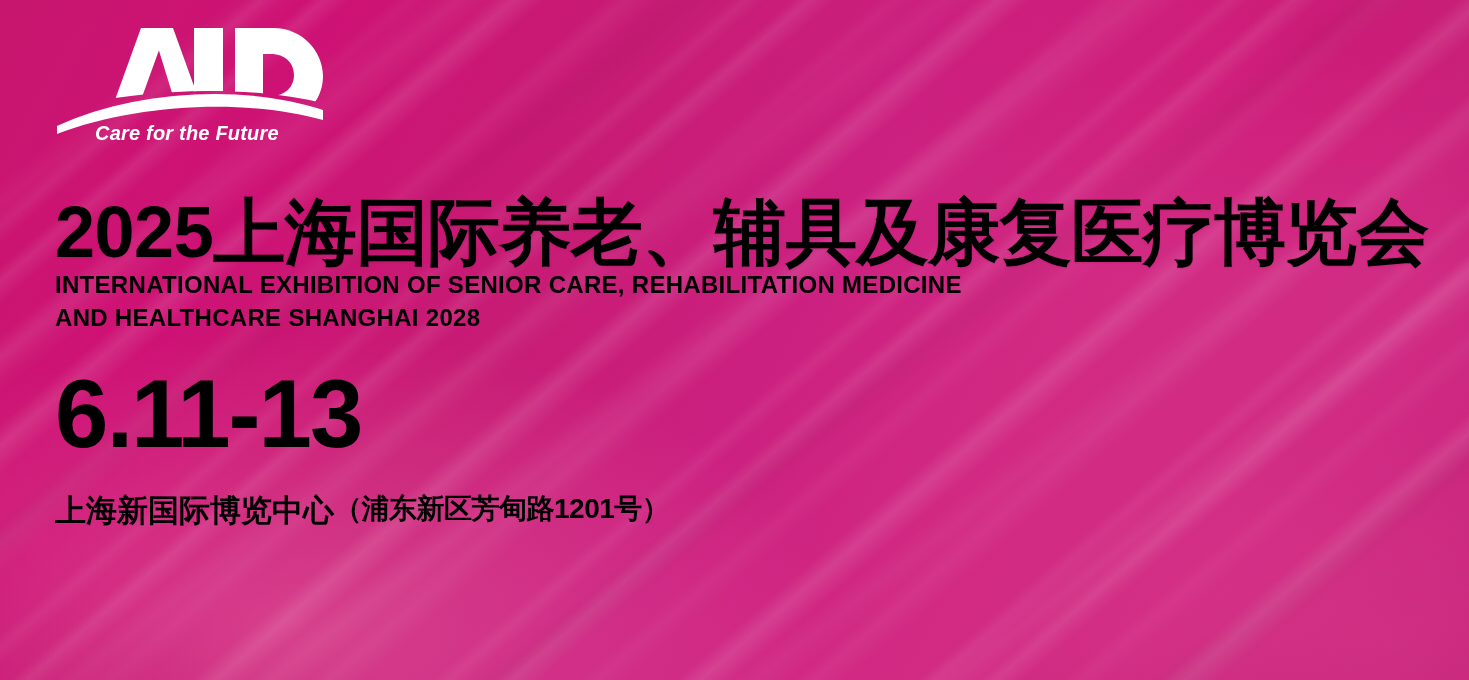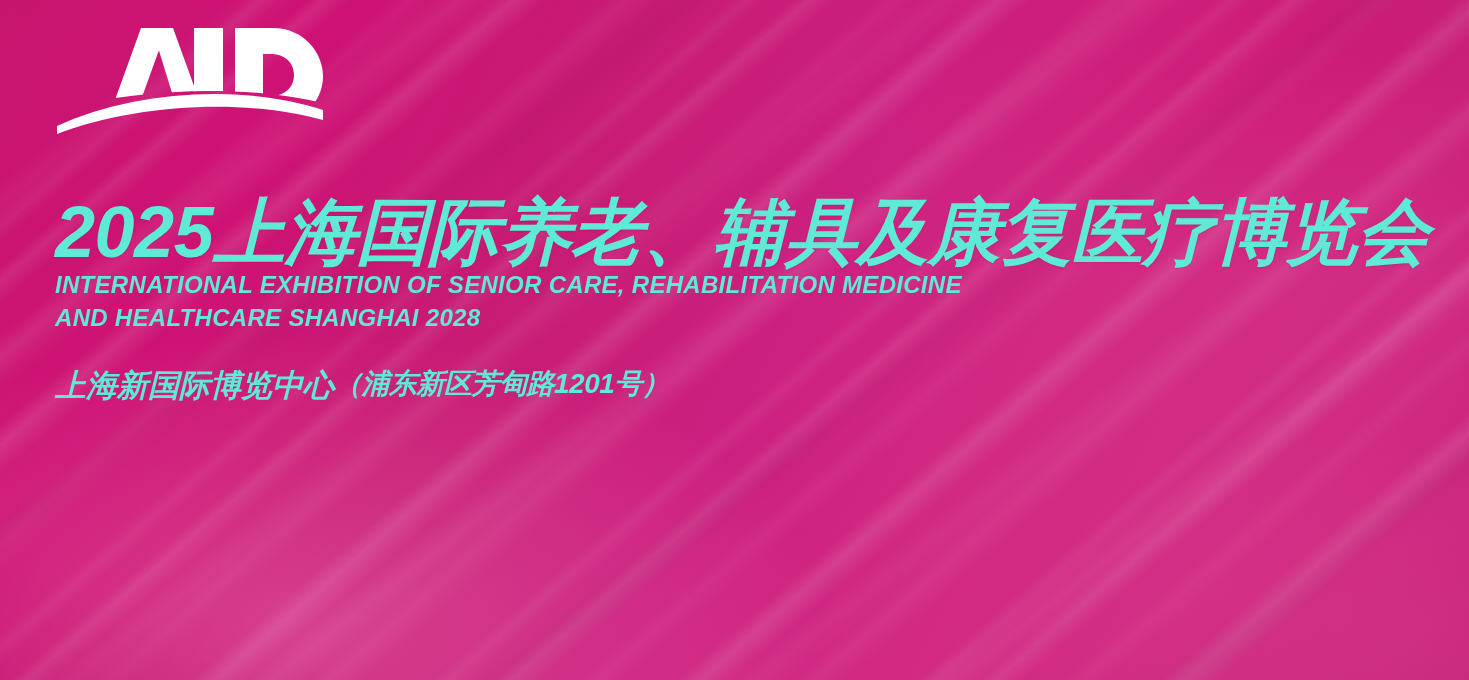--- a/index.html
+++ b/index.html
@@ -116,22 +116,21 @@
 
   .ufi-badge { position: relative; width: 126px; height: 126px; margin-top: 6px; }
   .ufi-badge svg { display: block; }
 
   
   .content {
     position: absolute;
     left: 55px;
     top: 196px;
     z-index: 5;
-    color: #5eead4;
-    font-style: italic;
+    color: #000000;
   }
 
   .title-cn {
     font-size: 72px;
     line-height: 1.0;
     font-weight: 700;
     letter-spacing: -0.5px;
     white-space: nowrap;
     margin: 0;
     text-shadow: 0 1px 2px rgba(140,0,70,0.18);
@@ -208,34 +207,37 @@
 
           <path d="M 139 14 H 168 V 108 H 139 Z"></path>
 
           <path d="M 180 14 H 218 C 248 14, 268 38, 268 62 C 268 88, 248 108, 218 108 H 180 Z
                    M 208 40 V 82 H 216 C 230 82, 239 73, 239 61 C 239 49, 230 40, 216 40 Z" fill-rule="evenodd"></path>
         </g>
 
         <path d="M 2 112 C 80 76, 190 70, 268 96 L 268 106 C 190 84, 80 90, 2 120 Z" fill="#ffffff"></path>
       </svg>
 
+      <div style="position:absolute; left:40px; top:108px; font-style:italic; font-weight:700;
+                  font-size:20px; color:#ffffff; letter-spacing:0.2px; white-space:nowrap;">Care for the Future</div>
     </div>
 
 
   </div>
 
   <div class="content">
 
     <h1 class="title-cn">2025上海国际养老、辅具及康复医疗博览会</h1>
 
     <div class="title-en">
       <div>INTERNATIONAL EXHIBITION OF SENIOR CARE, REHABILITATION MEDICINE</div>
       <div>AND HEALTHCARE SHANGHAI 2028</div>
     </div>
 
+    <div class="dates">6.11-13</div>
 
     <div class="venue-cn">
       <span>上海新国际博览中心</span>
       <span class="addr">（浦东新区芳甸路1201号）</span>
     </div>
 
 
   </div>
 
 </div>

